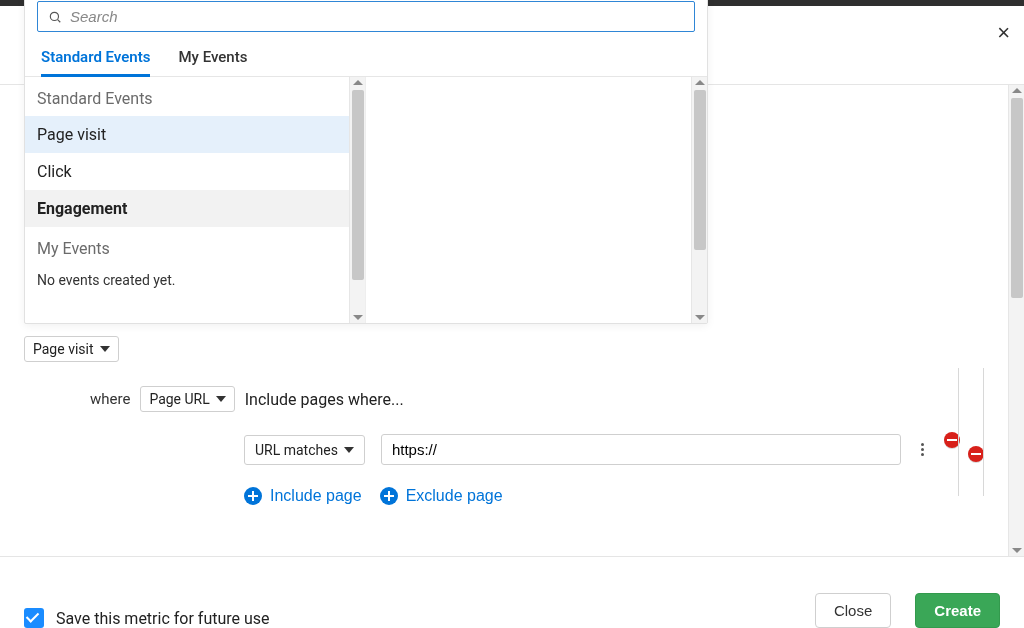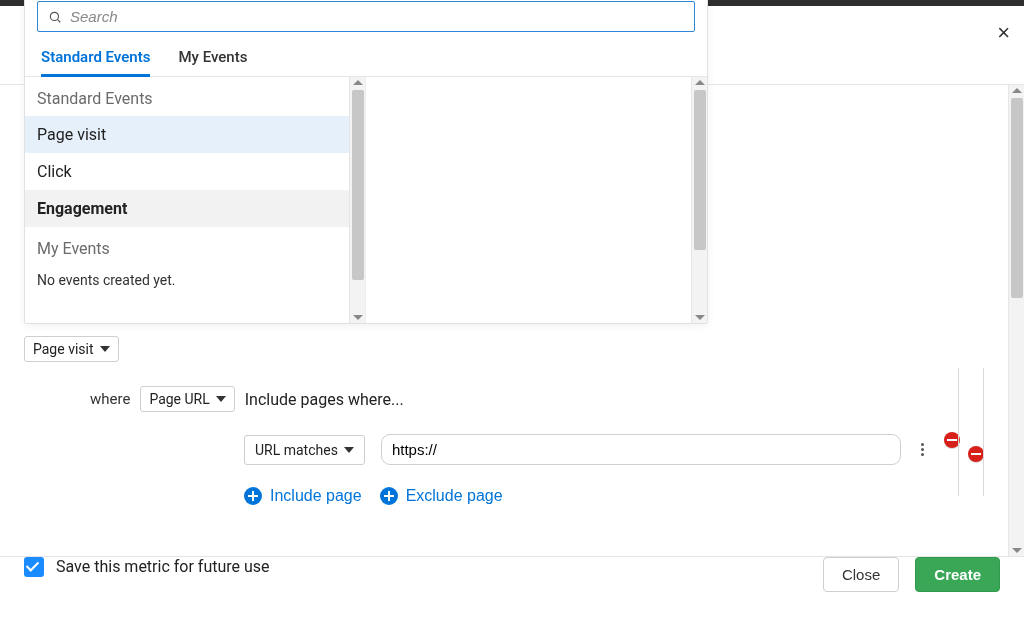--- a/index.html
+++ b/index.html
@@ -193,21 +193,21 @@
 
   .match-row {
     display: flex;
     align-items: center;
     gap: 16px;
     margin-top: 22px;
     margin-left: 220px;
   }
   .url-input {
     border: 1px solid #cfcfcf;
-    border-radius: 9px;
+    border-radius: 3px;
     padding: 6px 10px;
     font-size: 15px;
     width: 520px;
     outline: none;
   }
   .dots-btn {
     background: none; border: none; cursor: pointer;
     color: #555; font-size: 18px; line-height: 1;
     display: flex; flex-direction: column; gap: 2px;
     padding: 4px;
@@ -261,41 +261,41 @@
   .plus-circle::after  { top: 4px; bottom: 4px; left: 50%; width: 2px; transform: translateX(-50%);}
 
   
   .footer {
     position: absolute;
     left: 0; right: 0; bottom: 0;
     height: 72px;
     border-top: 1px solid #e5e5e5;
     background: #fff;
     display: flex;
-    align-items: flex-start;
+    align-items: flex-end;
     padding: 0 24px;
     margin-top: 29px;
   }
   .checkbox {
     width: 20px; height: 20px; border-radius: 3px;
     background: #1a8cff;
     margin-right: 12px;
     position: relative;
   }
   .checkbox::after {
     content: "";
     position: absolute;
     left: 5px; top: 2px;
     width: 5px; height: 10px;
     border-right: 2px solid #fff;
     border-bottom: 2px solid #fff;
     transform: rotate(45deg);
   }
   .footer-label { font-size: 16px; }
-  .footer-actions { margin-left: auto; display: flex; gap: 16px; }
+  .footer-actions { margin-left: auto; display: flex; gap: 24px; }
   .btn {
     padding: 8px 18px;
     font-size: 15px;
     border-radius: 4px;
     cursor: pointer;
   }
   .btn-secondary { background: #fff; color: #333; border: 1px solid #cfcfcf; }
   .btn-primary { background: #3aa757; color: #fff; border: 1px solid #339a4d; font-weight: 600; }
 </style>
 </head>

